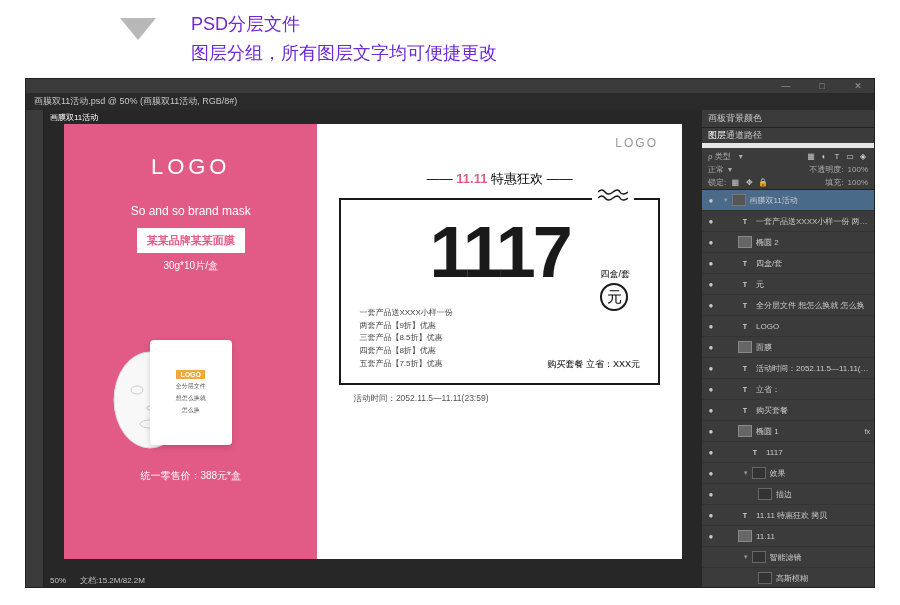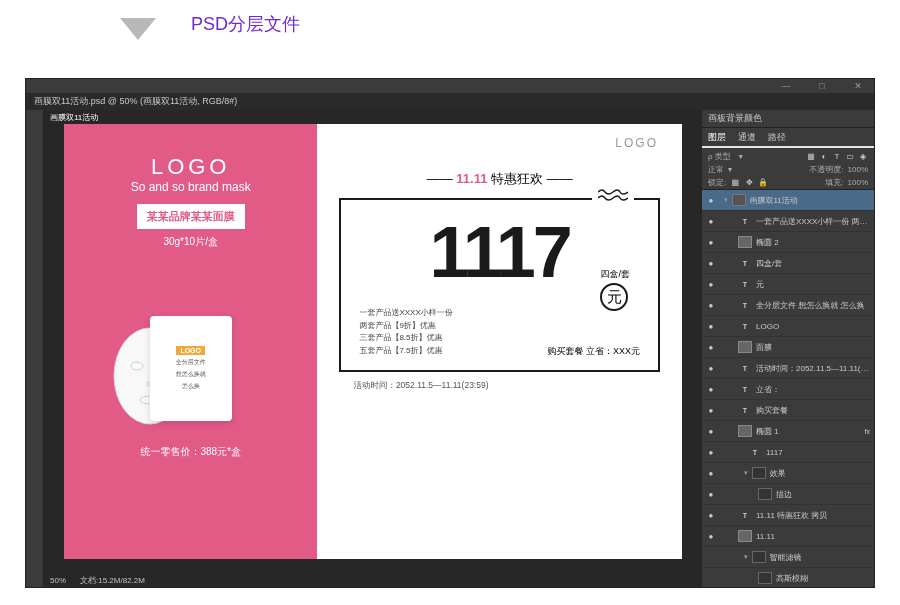--- a/index.html
+++ b/index.html
@@ -12,21 +12,21 @@
 .win-btn{width:24px;height:10px;display:flex;align-items:center;justify-content:center;color:#999;font-size:9px}
 .tabbar{height:17px;background:#2a2a2a;display:flex;align-items:center;padding:0 8px}
 .doc-tab{color:#c8c8c8;font-size:9px}
 .main-area{flex:1;display:flex;min-height:0}
 .toolbar-left{width:18px;background:#3b3b3b;border-right:1px solid #222}
 .canvas-wrap{flex:1;background:#272727;position:relative;display:flex;flex-direction:column}
 .canvas-label{position:absolute;top:2px;left:6px;font-size:8px;color:#fff}
 .canvas-inner{position:absolute;top:14px;left:20px;right:20px;bottom:28px;background:#fff;display:flex}
 .left-panel{width:41%;background:#e25a86;padding:30px 18px 16px;text-align:center;position:relative}
 .lp-logo{color:#fff;font-size:22px;letter-spacing:4px;font-weight:300}
-.lp-sub{color:#fff;font-size:12px;margin-top:0}
+.lp-sub{color:#fff;font-size:12px;margin-top:24px}
 .lp-name{background:#ffffff;color:#e25a86;font-size:11px;padding:5px 10px;margin:10px auto 6px;display:inline-block;font-weight:bold}
 .lp-spec{color:#fff;font-size:10px}
 .product-area{margin-top:22px;display:flex;justify-content:center;align-items:flex-end;gap:-10px;position:relative;height:150px}
 .packet{width:82px;height:105px;background:#fff;border-radius:4px;position:relative;z-index:2;display:flex;flex-direction:column;align-items:center;justify-content:center;gap:3px;box-shadow:0 2px 6px rgba(0,0,0,.15)}
 .packet-logo{background:#f2a93b;color:#fff;font-size:7px;padding:1px 4px;font-weight:bold}
 .packet-line{font-size:6px;color:#555}
 .face-mask{width:80px;height:100px;position:absolute;left:28px;bottom:-5px;z-index:1}
 .lp-price{color:#fff;font-size:10px;margin-top:24px}
 .right-panel{width:59%;background:#fff;padding:18px 22px 14px;position:relative}
 .rp-logo{position:absolute;top:12px;right:24px;font-size:12px;color:#999;letter-spacing:2px}
@@ -39,21 +39,21 @@
 .suffix-top{font-size:9px}
 .suffix-yuan{width:28px;height:28px;border:2px solid #1a1a1a;border-radius:50%;display:flex;align-items:center;justify-content:center;font-size:15px;margin-top:2px}
 .discount-list{margin-top:22px;font-size:8px;color:#444;line-height:1.6}
 .buy-line{position:absolute;right:18px;bottom:12px;font-size:9px}
 .activity-time{font-size:8.5px;color:#555;margin-top:8px;padding-left:14px}
 .statusbar{position:absolute;bottom:0;left:0;right:0;height:14px;background:#272727;display:flex;align-items:center;padding:0 6px;gap:14px}
 .sb-item{color:#c0c0c0;font-size:8px}
 .right-panels{width:172px;background:#3b3b3b;display:flex;flex-direction:column;font-size:9px;color:#c8c8c8}
 .rp-top{height:18px;border-bottom:1px solid #222;display:flex;align-items:center;padding:0 6px;gap:10px}
 .layers-panel{flex:1;display:flex;flex-direction:column;min-height:0}
-.lp-tabs{height:20px;display:flex;align-items:center;padding:0 6px;gap:12px;border-bottom:2px solid #e5e5e5}
+.lp-tabs{height:20px;display:flex;align-items:center;padding:0 6px;border-bottom:5px solid #e5e5e5}
 .lp-tab{font-size:9px}
 .lp-tab.active{color:#fff}
 .lp-controls{height:42px;border-bottom:1px solid #222;padding:3px 6px;font-size:8px;color:#aaa}
 .lp-row{display:flex;align-items:center;gap:4px;margin-bottom:2px}
 .lp-row .mini-icons{margin-left:auto;display:flex;gap:3px}
 .mini-icon{width:10px;height:10px;display:flex;align-items:center;justify-content:center;color:#ccc;font-size:8px}
 .layer-list{flex:1;overflow:hidden}
 .layer-item{height:21px;display:flex;align-items:center;padding:0 4px;gap:4px;border-bottom:1px solid #333}
 .layer-item.selected{background:#4a6a8a}
 .eye{width:10px;font-size:8px;text-align:center}
@@ -67,20 +67,21 @@
 </style>
 </head>
 <body>
 
 <div class="header-area">
   <svg class="tri-icon" width="36" height="22" viewBox="0 0 36 22">
       <polygon points="0,0 36,0 18,22" fill="#b8b8b8"></polygon>
     </svg>
   <div class="header-text">
     <div>PSD分层文件</div>
+    <div>图层分组，所有图层文字均可便捷更改</div>
   </div>
 </div>
 
 <div class="ps-window">
   <div class="titlebar">
     <div class="win-btn">—</div>
     <div class="win-btn">□</div>
     <div class="win-btn">✕</div>
   </div>
   <div class="tabbar">
@@ -128,20 +129,21 @@
             </span>
             <div class="big-price">1117</div>
             <div class="price-suffix">
               <div class="suffix-top">四盒/套</div>
               <div class="suffix-yuan">元</div>
             </div>
             <div class="discount-list" id="discount-list">
                 <div>一套产品送XXXX小样一份</div>
                 <div>两套产品【9折】优惠</div>
                 <div>三套产品【8.5折】优惠</div>
+                <div>四套产品【8折】优惠</div>
                 <div>五套产品【7.5折】优惠</div>
               </div>
             <div class="buy-line">购买套餐  立省：XXX元</div>
           </div>
           <div class="activity-time">活动时间：2052.11.5—11.11(23:59)</div>
         </div>
       </div>
       <div class="statusbar">
         <span class="sb-item">50%</span>
         <span class="sb-item">文档:15.2M/82.2M</span>

